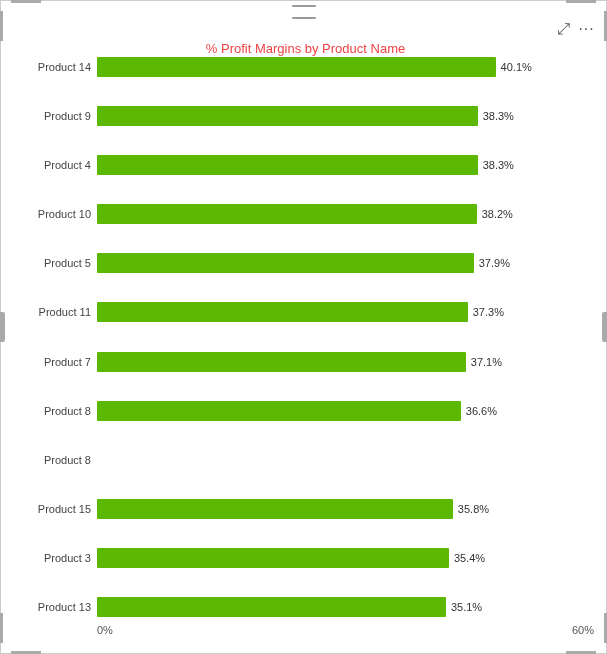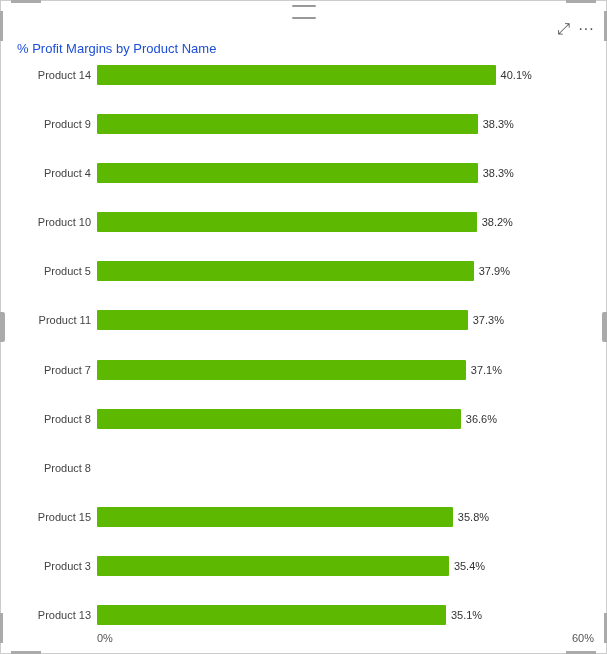--- a/index.html
+++ b/index.html
@@ -64,23 +64,23 @@
       margin-top: 10px;
     }
     .toolbar-icon {
       color: #555;
       font-size: 16px;
       cursor: pointer;
       line-height: 1;
     }
     .chart-title {
       font-size: 13px;
-      color: #1d4ed8;
-      margin-bottom: 8px;
+      color: #ef4444;
       padding-left: 4px;
+      text-align: center;
     }
     .chart-body {
       flex: 1;
       display: flex;
       flex-direction: column;
       padding-left: 4px;
       gap: 28px;
     }
     .bar-row {
       display: flex;

